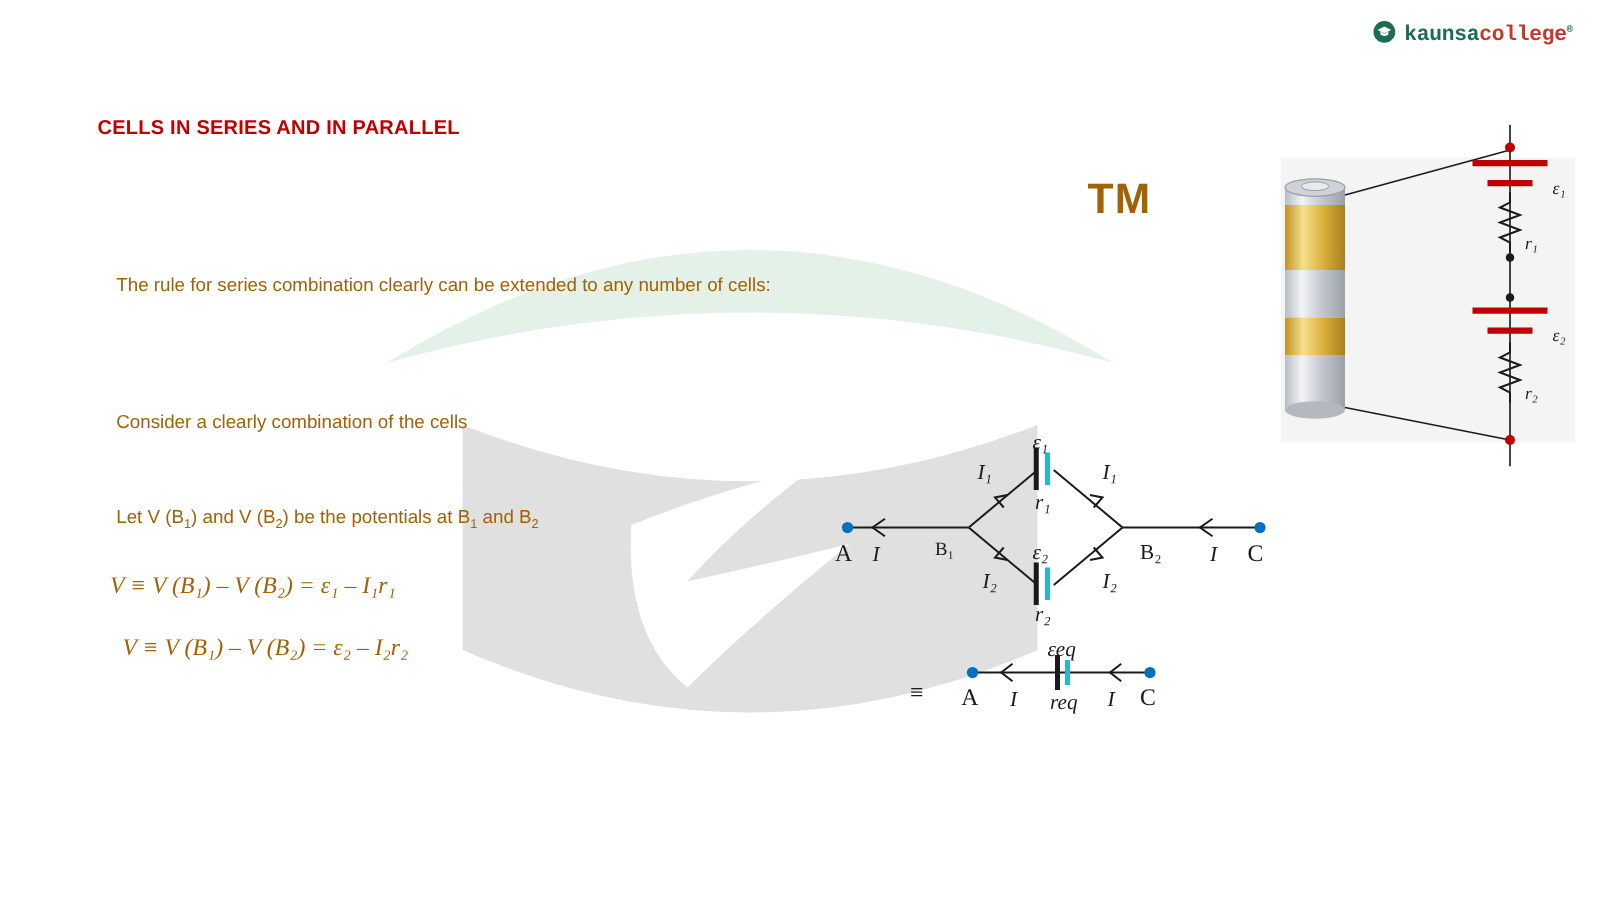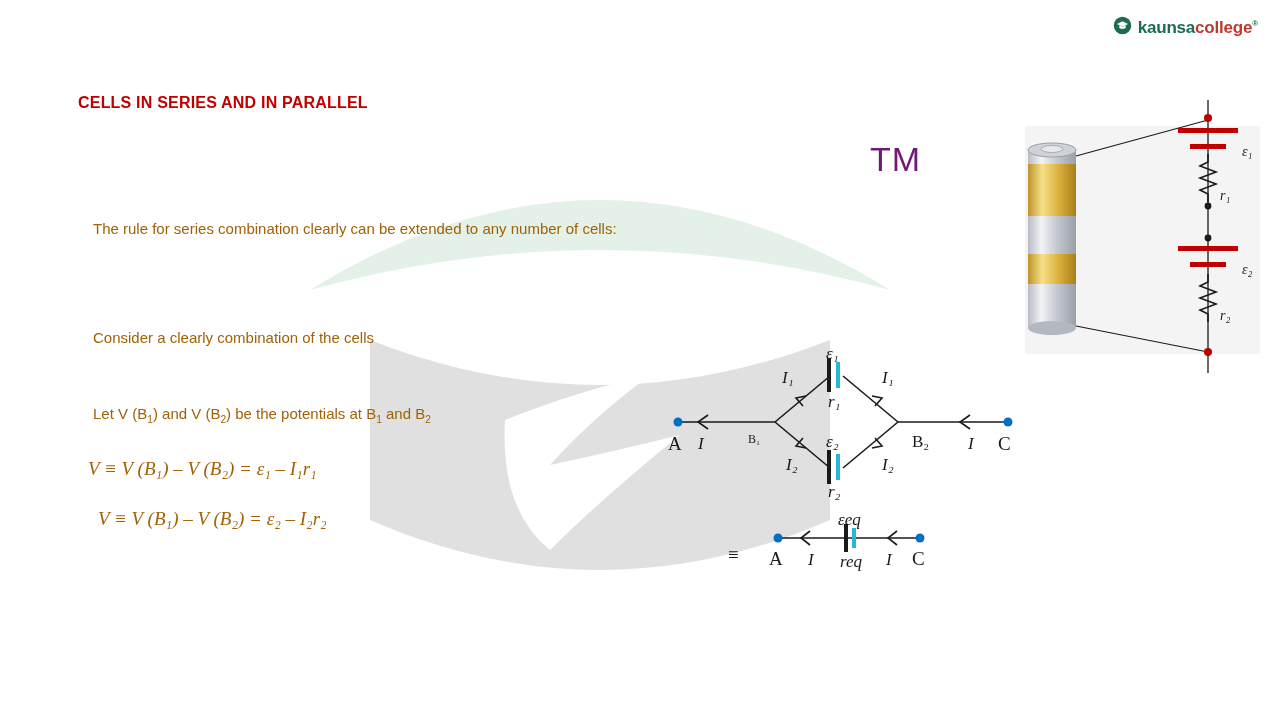--- a/index.html
+++ b/index.html
@@ -23,35 +23,36 @@
     width: 700px;
     height: 560px;
     pointer-events: none;
     z-index: 0;
   }
   .wm-tm {
     position: absolute;
     left: 870px;
     top: 140px;
     font-size: 34px;
-    font-weight: normal;
-    color: #701a75;
+    font-weight: bold;
+    color: #a16207;
     letter-spacing: 1px;
     z-index: 0;
   }
 
   
   .logo {
     position: absolute;
     right: 22px;
     top: 16px;
     display: flex;
     align-items: center;
     gap: 6px;
     z-index: 5;
+    font-family: Liberation Mono, monospace;
   }
   .logo-text {
     font-size: 17px;
     font-weight: bold;
     color: #1d6b52;
     letter-spacing: -0.2px;
   }
   .logo-text .red {
     color: #c0392b;
   }
@@ -216,21 +217,21 @@
   <div class="fig-label" style="left:166px; top:4px;">ε₁</div>
   <div class="fig-label" style="left:168px; top:52px;">r₁</div>
   <div class="fig-label" style="left:166px; top:92px;">ε₂</div>
   <div class="fig-label" style="left:168px; top:142px;">r₂</div>
   <div class="fig-label" style="left:122px; top:28px;">I₁</div>
   <div class="fig-label" style="left:222px; top:28px;">I₁</div>
   <div class="fig-label" style="left:126px; top:115px;">I₂</div>
   <div class="fig-label" style="left:222px; top:115px;">I₂</div>
   <div class="fig-label plain" style="left:8px; top:93px; font-size:19px;">A</div>
   <div class="fig-label" style="left:38px; top:94px;">I</div>
-  <div class="fig-label plain" style="left:88px; top:92px; font-size:12px;">B₁</div>
+  <div class="fig-label plain" style="left:88px; top:92px; font-size:15px;">B₁</div>
   <div class="fig-label plain" style="left:252px; top:92px; font-size:17px;">B₂</div>
   <div class="fig-label" style="left:308px; top:94px;">I</div>
   <div class="fig-label plain" style="left:338px; top:93px; font-size:19px;">C</div>
 
   <div class="fig-label plain" style="left:68px; top:204px; font-size:19px;">≡</div>
   <div class="fig-label" style="left:178px; top:170px;">εeq</div>
   <div class="fig-label" style="left:180px; top:212px;">req</div>
   <div class="fig-label plain" style="left:109px; top:208px; font-size:19px;">A</div>
   <div class="fig-label" style="left:148px; top:210px;">I</div>
   <div class="fig-label" style="left:226px; top:210px;">I</div>

